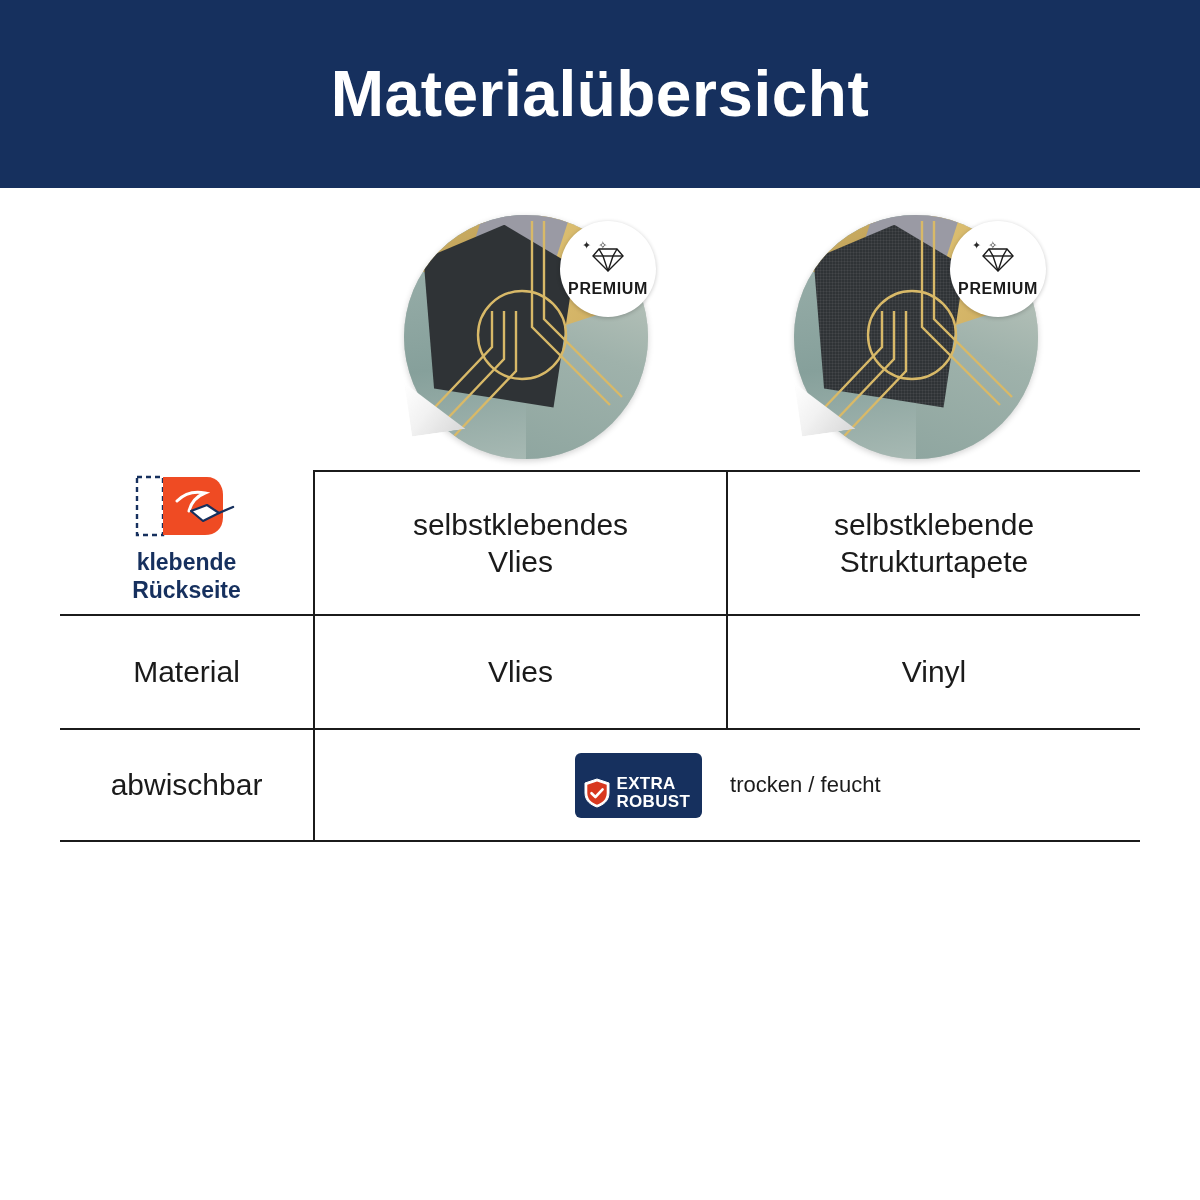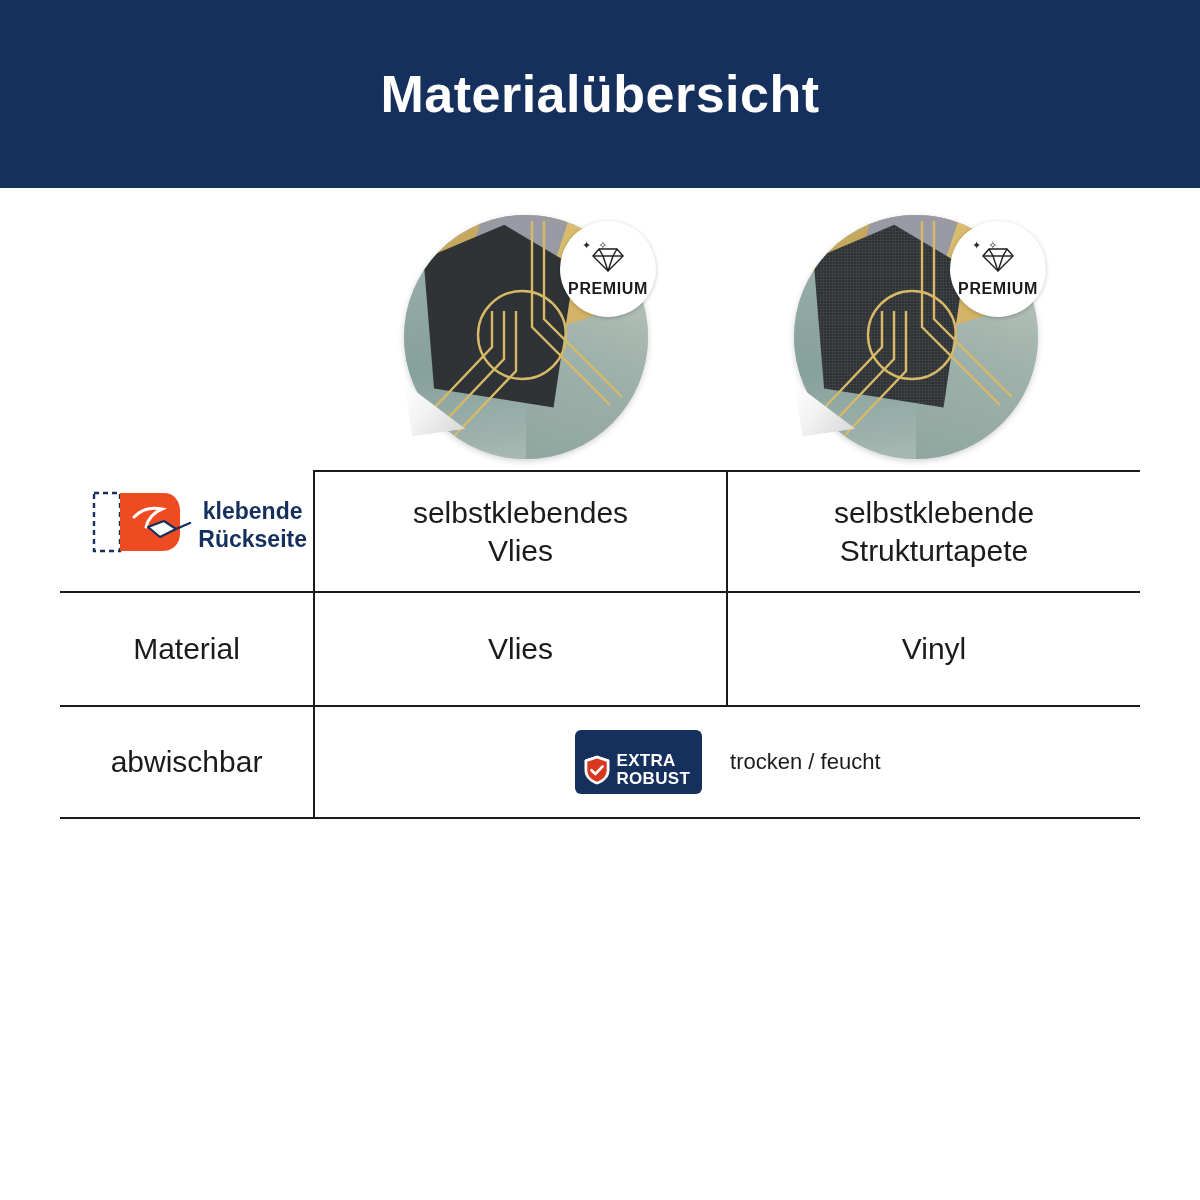--- a/index.html
+++ b/index.html
@@ -27,21 +27,21 @@
     width: 100%;
     height: 188px;
     background: #16305e;
     display: flex;
     align-items: center;
     justify-content: center;
     box-sizing: border-box;
   }
   .header-title {
     color: #ffffff;
-    font-size: 52px;
+    font-size: 64px;
     font-weight: bold;
     letter-spacing: 0.5px;
     line-height: 1;
     text-align: center;
   }
 
   
   .samples {
     position: relative;
     height: 290px;
@@ -193,21 +193,21 @@
 
   .cell-pad { padding: 8px 10px; border-radius: 17px; }
 
   
   .adhesive-cell {
     border-top: none !important;
     padding: 0 6px 10px 6px !important;
   }
   .adhesive-inner {
     display: flex;
-    flex-direction: row;
+    flex-direction: column;
     align-items: center;
     justify-content: flex-end;
     height: 100%;
   }
   .adhesive-icon {
     width: 108px;
     height: 72px;
     position: relative;
     margin-bottom: 6px;
   }

